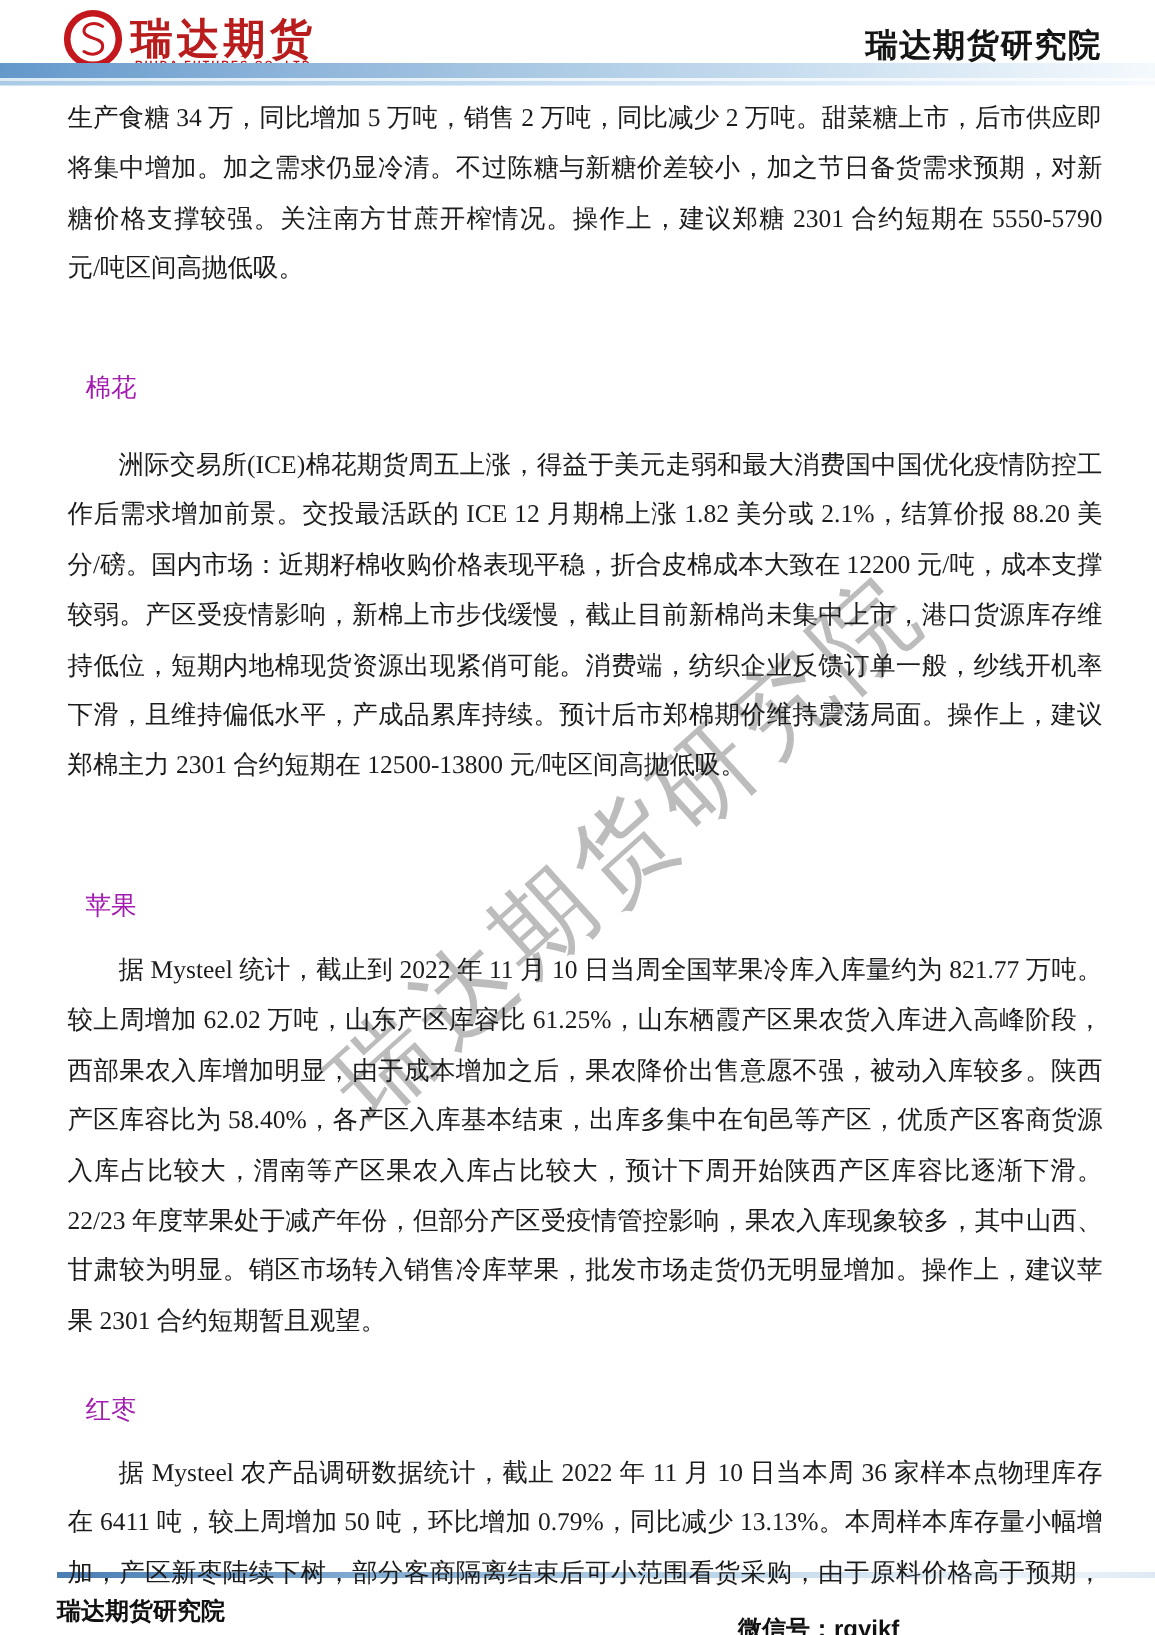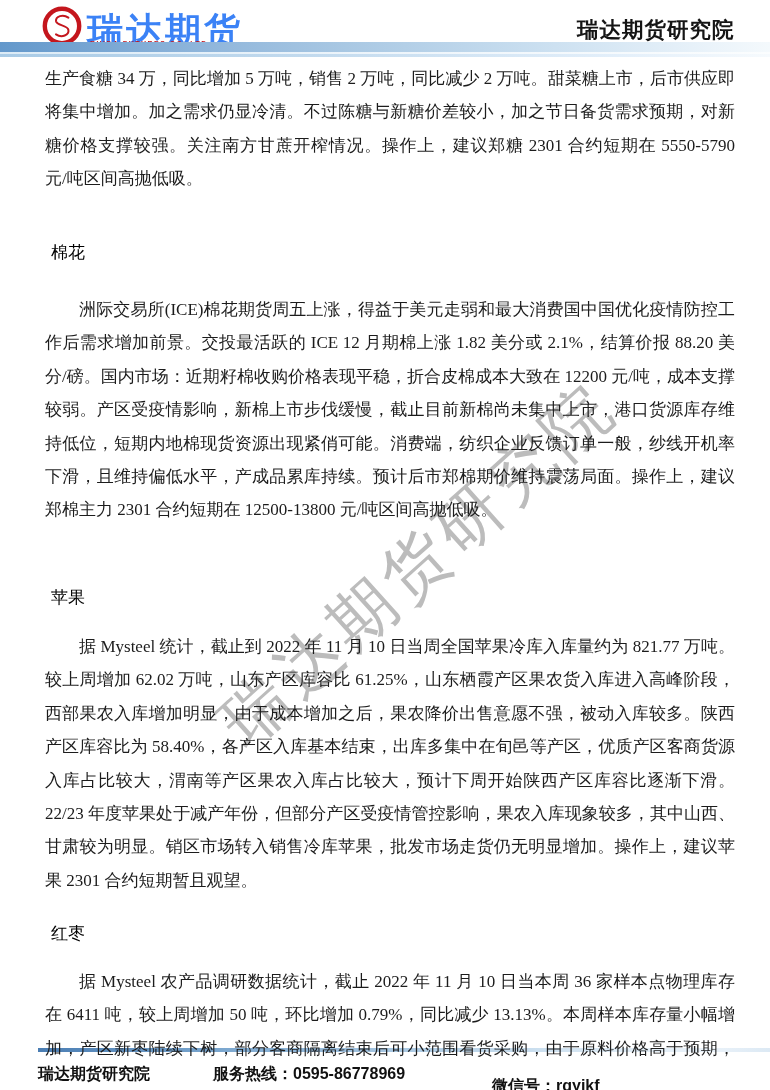--- a/index.html
+++ b/index.html
@@ -4,21 +4,21 @@
 <style>
   html,body{margin:0;padding:0;background:#ffffff;}
   body{width:770px;height:1090px;position:relative;overflow:hidden;
        font-family:"Liberation Serif","DejaVu Serif",serif;color:#1c1c1c;}
 
   .page{position:absolute;inset:0;background:#ffffff;}
 
   
   .logo-icon{position:absolute;left:42px;top:6px;width:40px;height:40px;}
   .brand{position:absolute;left:87px;top:7px;font-family:"Liberation Sans","DejaVu Sans",sans-serif;
-         font-weight:bold;font-size:36px;letter-spacing:3px;color:#3b82f6;white-space:nowrap;}
+         font-weight:bold;font-size:28px;letter-spacing:3px;color:#b91c1c;white-space:nowrap;}
   .brand-sub{position:absolute;left:90px;top:40px;font-family:"Liberation Sans","DejaVu Sans",sans-serif;
          font-weight:bold;font-size:7px;letter-spacing:1.5px;color:#c4161d;white-space:nowrap;}
   .header-title{position:absolute;left:577px;top:15px;font-family:"Liberation Sans","DejaVu Sans",sans-serif;
          font-weight:600;font-size:21.5px;letter-spacing:1px;color:#151515;white-space:nowrap;}
 
   .bar-top-main{position:absolute;left:0;top:42px;width:770px;height:10px;
       background:linear-gradient(to right,#6398cb 0%,#8db4da 25%,#a9c8e3 45%,#cadff0 70%,#eaf3fa 92%,#f4f9fc 100%);}
   .bar-top-light{position:absolute;left:0;top:52px;width:770px;height:2px;
       background:linear-gradient(to right,#dcebf6 0%,#eef5fb 50%,#fbfdfe 100%);}
   .bar-top-sub{position:absolute;left:0;top:54px;width:770px;height:3px;
@@ -29,22 +29,22 @@
       transform:translate(-50%,-50%) rotate(-42deg);
       font-family:"Liberation Serif","DejaVu Serif",serif;
       font-size:66px;letter-spacing:6px;color:#bcbcbc;white-space:nowrap;}
 
   
   .content{position:absolute;left:45px;width:690px;top:0;z-index:1;}
   .para{position:absolute;left:0;width:690px;margin:0;
         font-size:17px;line-height:33.4px;text-align:justify;
         font-family:Liberation Serif, serif;color:#1c1c1c;}
   .indent{text-indent:2em;margin-top:29px;}
-  .heading{position:absolute;left:0;margin:6px;font-size:17px;line-height:33.4px;
-        font-weight:normal;color:#000000;}
+  .heading{position:absolute;left:0;margin:12px;font-size:17px;line-height:33.4px;
+        font-weight:normal;color:#a21caf;}
   .sec0-body{top:62px;}
   .sec1-head{top:230px;}
   .sec1-body{top:264px;}
   .sec2-head{top:575px;}
   .sec2-body{top:601px;}
   .sec3-head{top:911px;}
   .sec3-body{top:936px;max-height:102px;overflow:hidden;}
 
   
   .bar-footer{position:absolute;left:38px;top:1048px;width:732px;height:4px;
@@ -85,16 +85,15 @@
 
     <h2 class="heading sec2-head">苹果</h2>
     <p class="para indent sec2-body">据 Mysteel 统计，截止到 2022 年 11 月 10 日当周全国苹果冷库入库量约为 821.77 万吨。较上周增加 62.02 万吨，山东产区库容比 61.25%，山东栖霞产区果农货入库进入高峰阶段，西部果农入库增加明显，由于成本增加之后，果农降价出售意愿不强，被动入库较多。陕西产区库容比为 58.40%，各产区入库基本结束，出库多集中在旬邑等产区，优质产区客商货源入库占比较大，渭南等产区果农入库占比较大，预计下周开始陕西产区库容比逐渐下滑。22/23 年度苹果处于减产年份，但部分产区受疫情管控影响，果农入库现象较多，其中山西、甘肃较为明显。销区市场转入销售冷库苹果，批发市场走货仍无明显增加。操作上，建议苹果 2301 合约短期暂且观望。</p>
 
     <h2 class="heading sec3-head">红枣</h2>
     <p class="para indent sec3-body">据 Mysteel 农产品调研数据统计，截止 2022 年 11 月 10 日当本周 36 家样本点物理库存在 6411 吨，较上周增加 50 吨，环比增加 0.79%，同比减少 13.13%。本周样本库存量小幅增加，产区新枣陆续下树，部分客商隔离结束后可小范围看货采购，由于原料价格高于预期，客商试</p>
   </div>
 
   <div class="bar-footer"></div>
   <div class="footer-text footer-org">瑞达期货研究院</div>
-  <div class="footer-text footer-hotline"><span>服务热线：</span><span>0595-86778969</span></div>
   <div class="footer-text footer-wechat"><span>微信号：</span><span>rqyjkf</span></div>
 
 </div>
 
 </body></html>

